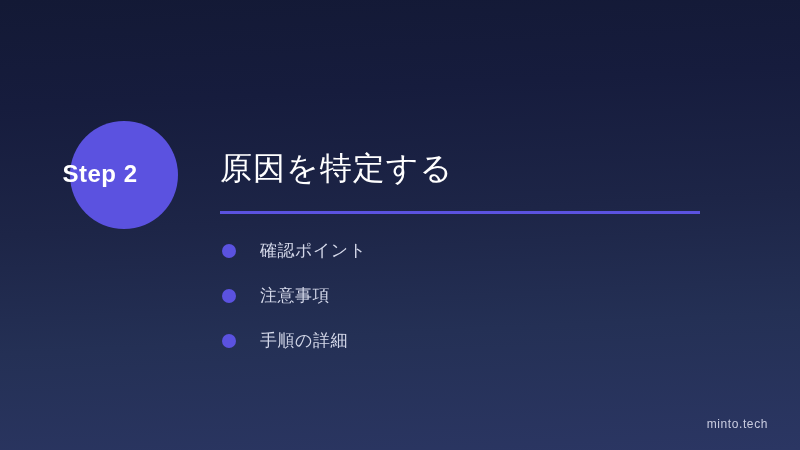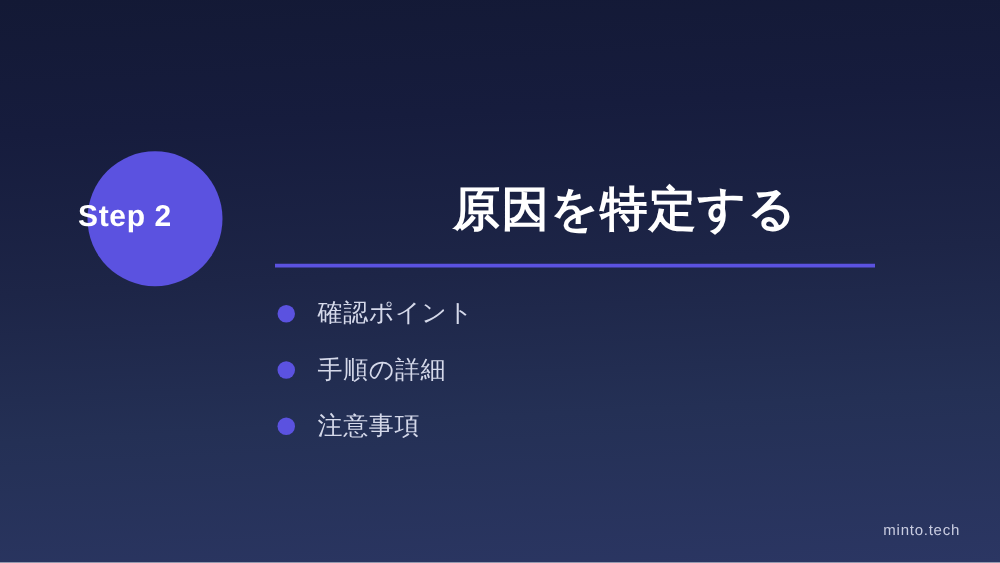--- a/index.html
+++ b/index.html
@@ -54,27 +54,26 @@
 
   
   #content {
     position: absolute;
     left: 220px;
     top: 145px;
     width: 560px;
   }
 
   #slide-title {
-    font-size: 38px;
-    font-weight: bold;
+    font-size: 32px;
+    font-weight: normal;
     color: #ffffff;
     line-height: 46px;
     letter-spacing: 1px;
     white-space: nowrap;
-    text-align: center;
   }
 
   #title-divider {
     margin-top: 20px;
     width: 480px;
     height: 3px;
     background: #5b52e0;
     border: 0;
   }
 
@@ -92,22 +91,22 @@
   }
   .bullet-dot {
     width: 14px;
     height: 14px;
     border-radius: 50%;
     background: #5b52e0;
     flex: 0 0 auto;
     margin-left: 2px;
   }
   .bullet-text {
-    margin-left: 18px;
-    font-size: 20px;
+    margin-left: 24px;
+    font-size: 17px;
     color: #d5d9ea;
     line-height: 20px;
     letter-spacing: 0.5px;
     white-space: nowrap;
   }
 
   
   #footer-brand {
     position: absolute;
     right: 32px;
@@ -135,25 +134,25 @@
 
     <div id="title-divider"></div>
 
     <ul id="bullet-list">
       <li class="bullet-item">
         <span class="bullet-dot"></span>
         <span class="bullet-text">確認ポイント</span>
       </li>
       <li class="bullet-item">
         <span class="bullet-dot"></span>
-        <span class="bullet-text">手順の詳細</span>
+        <span class="bullet-text">注意事項</span>
       </li>
       <li class="bullet-item">
         <span class="bullet-dot"></span>
-        <span class="bullet-text">注意事項</span>
+        <span class="bullet-text">手順の詳細</span>
       </li>
     </ul>
 
   </div>
 
   <div id="footer-brand">minto.tech</div>
 
 </div>
 
 </body></html>

